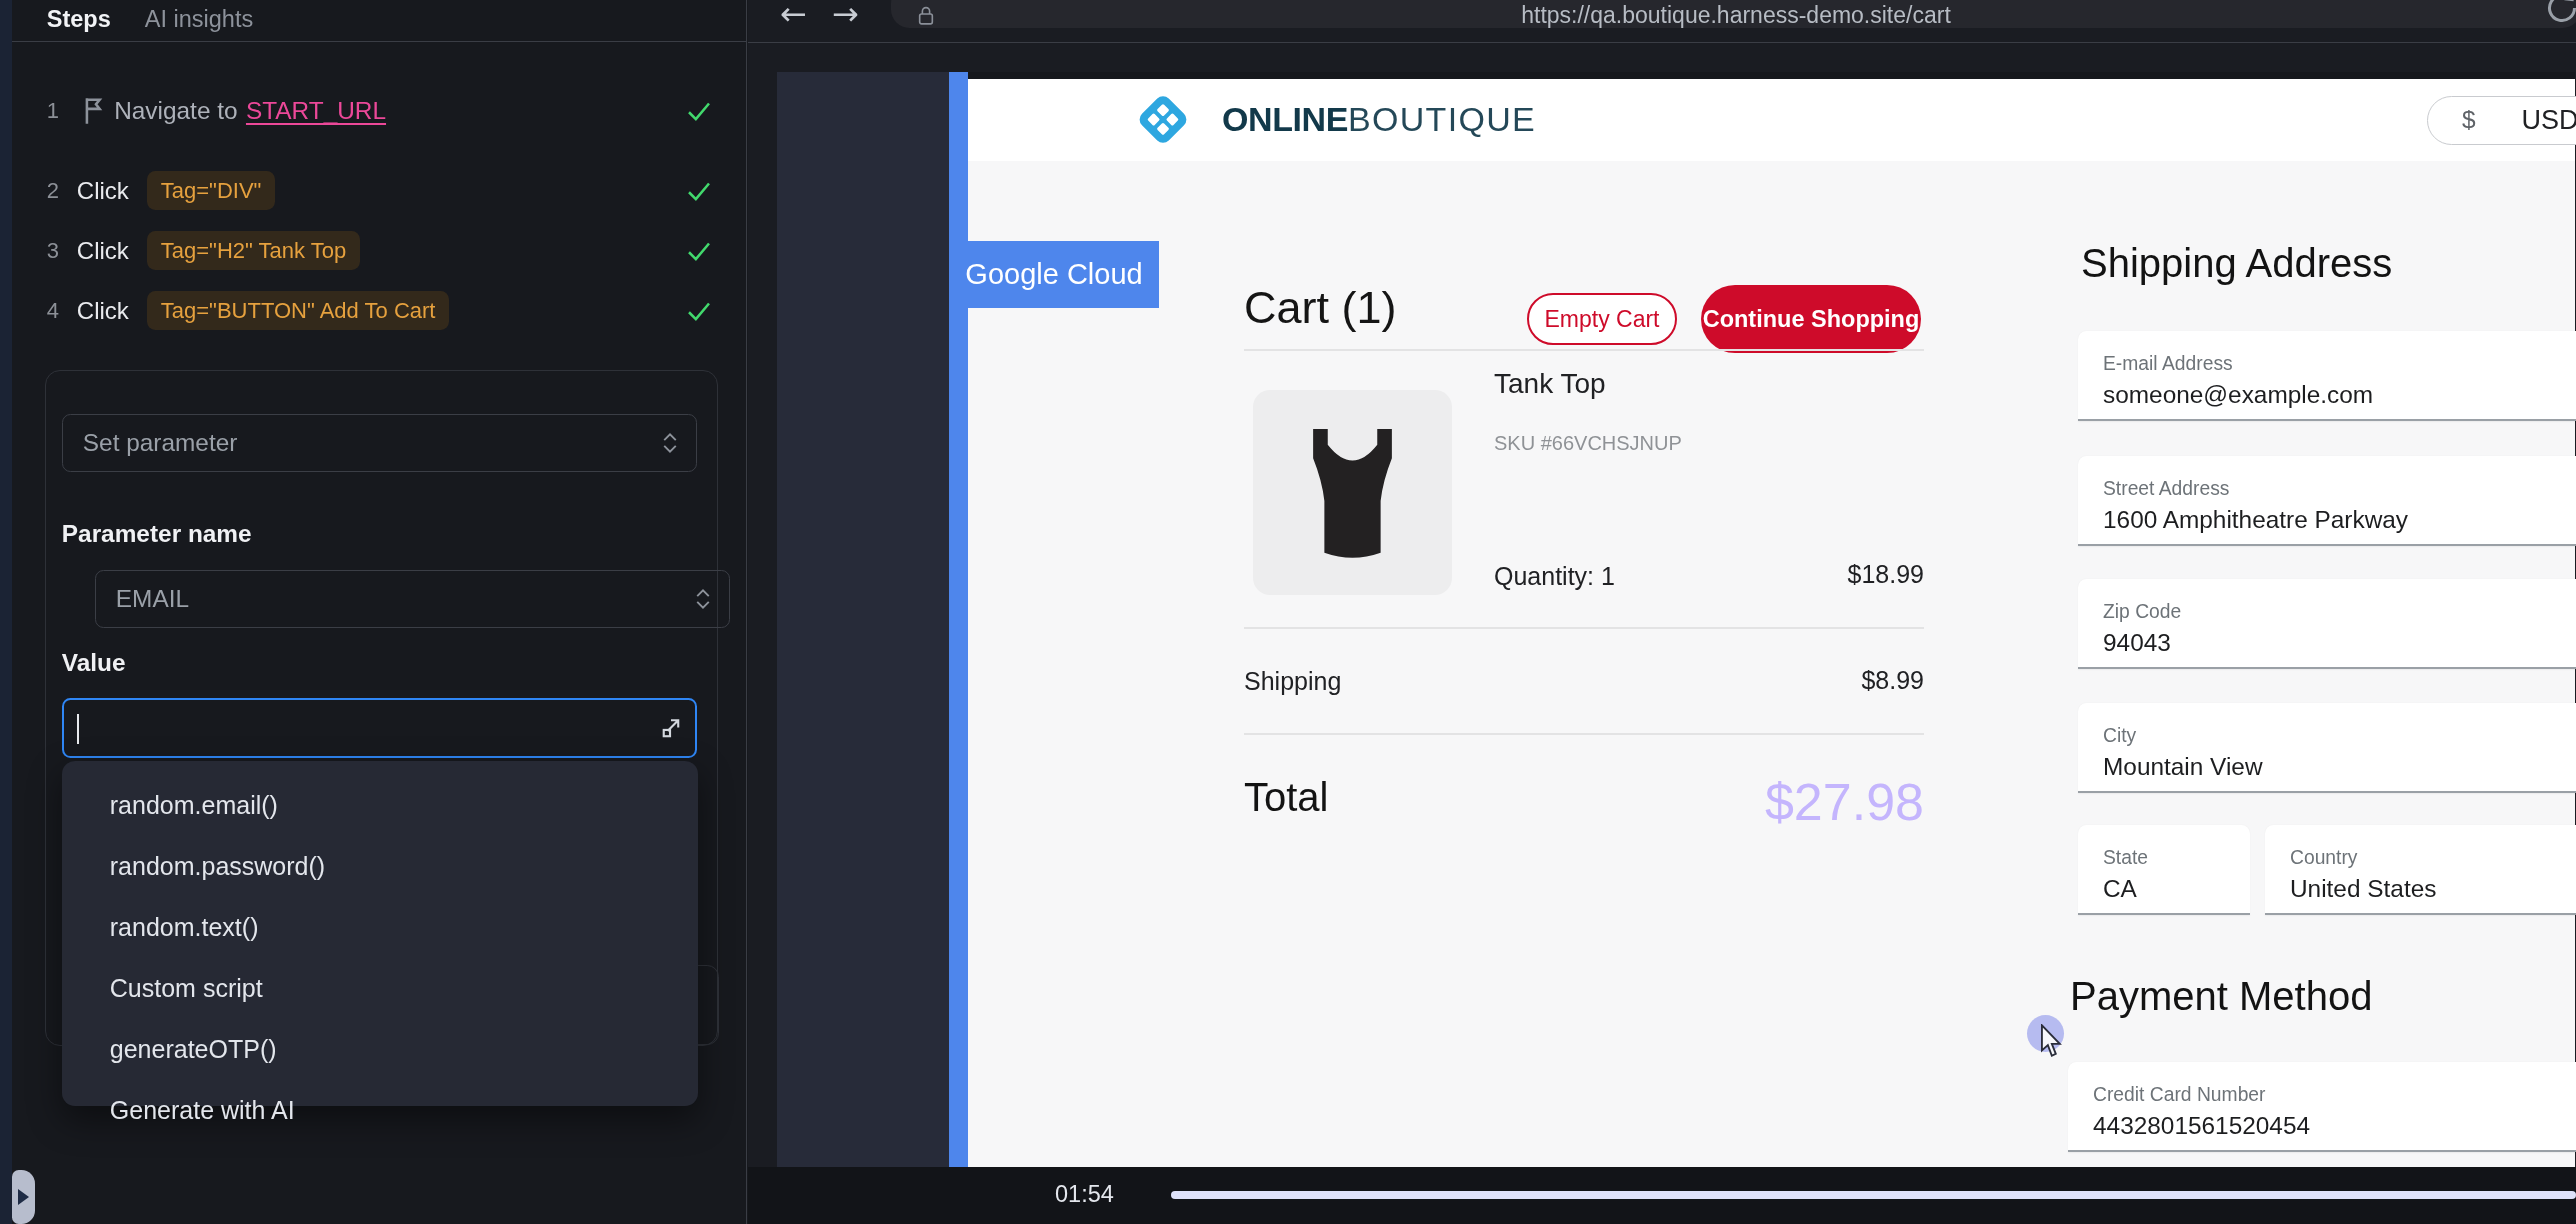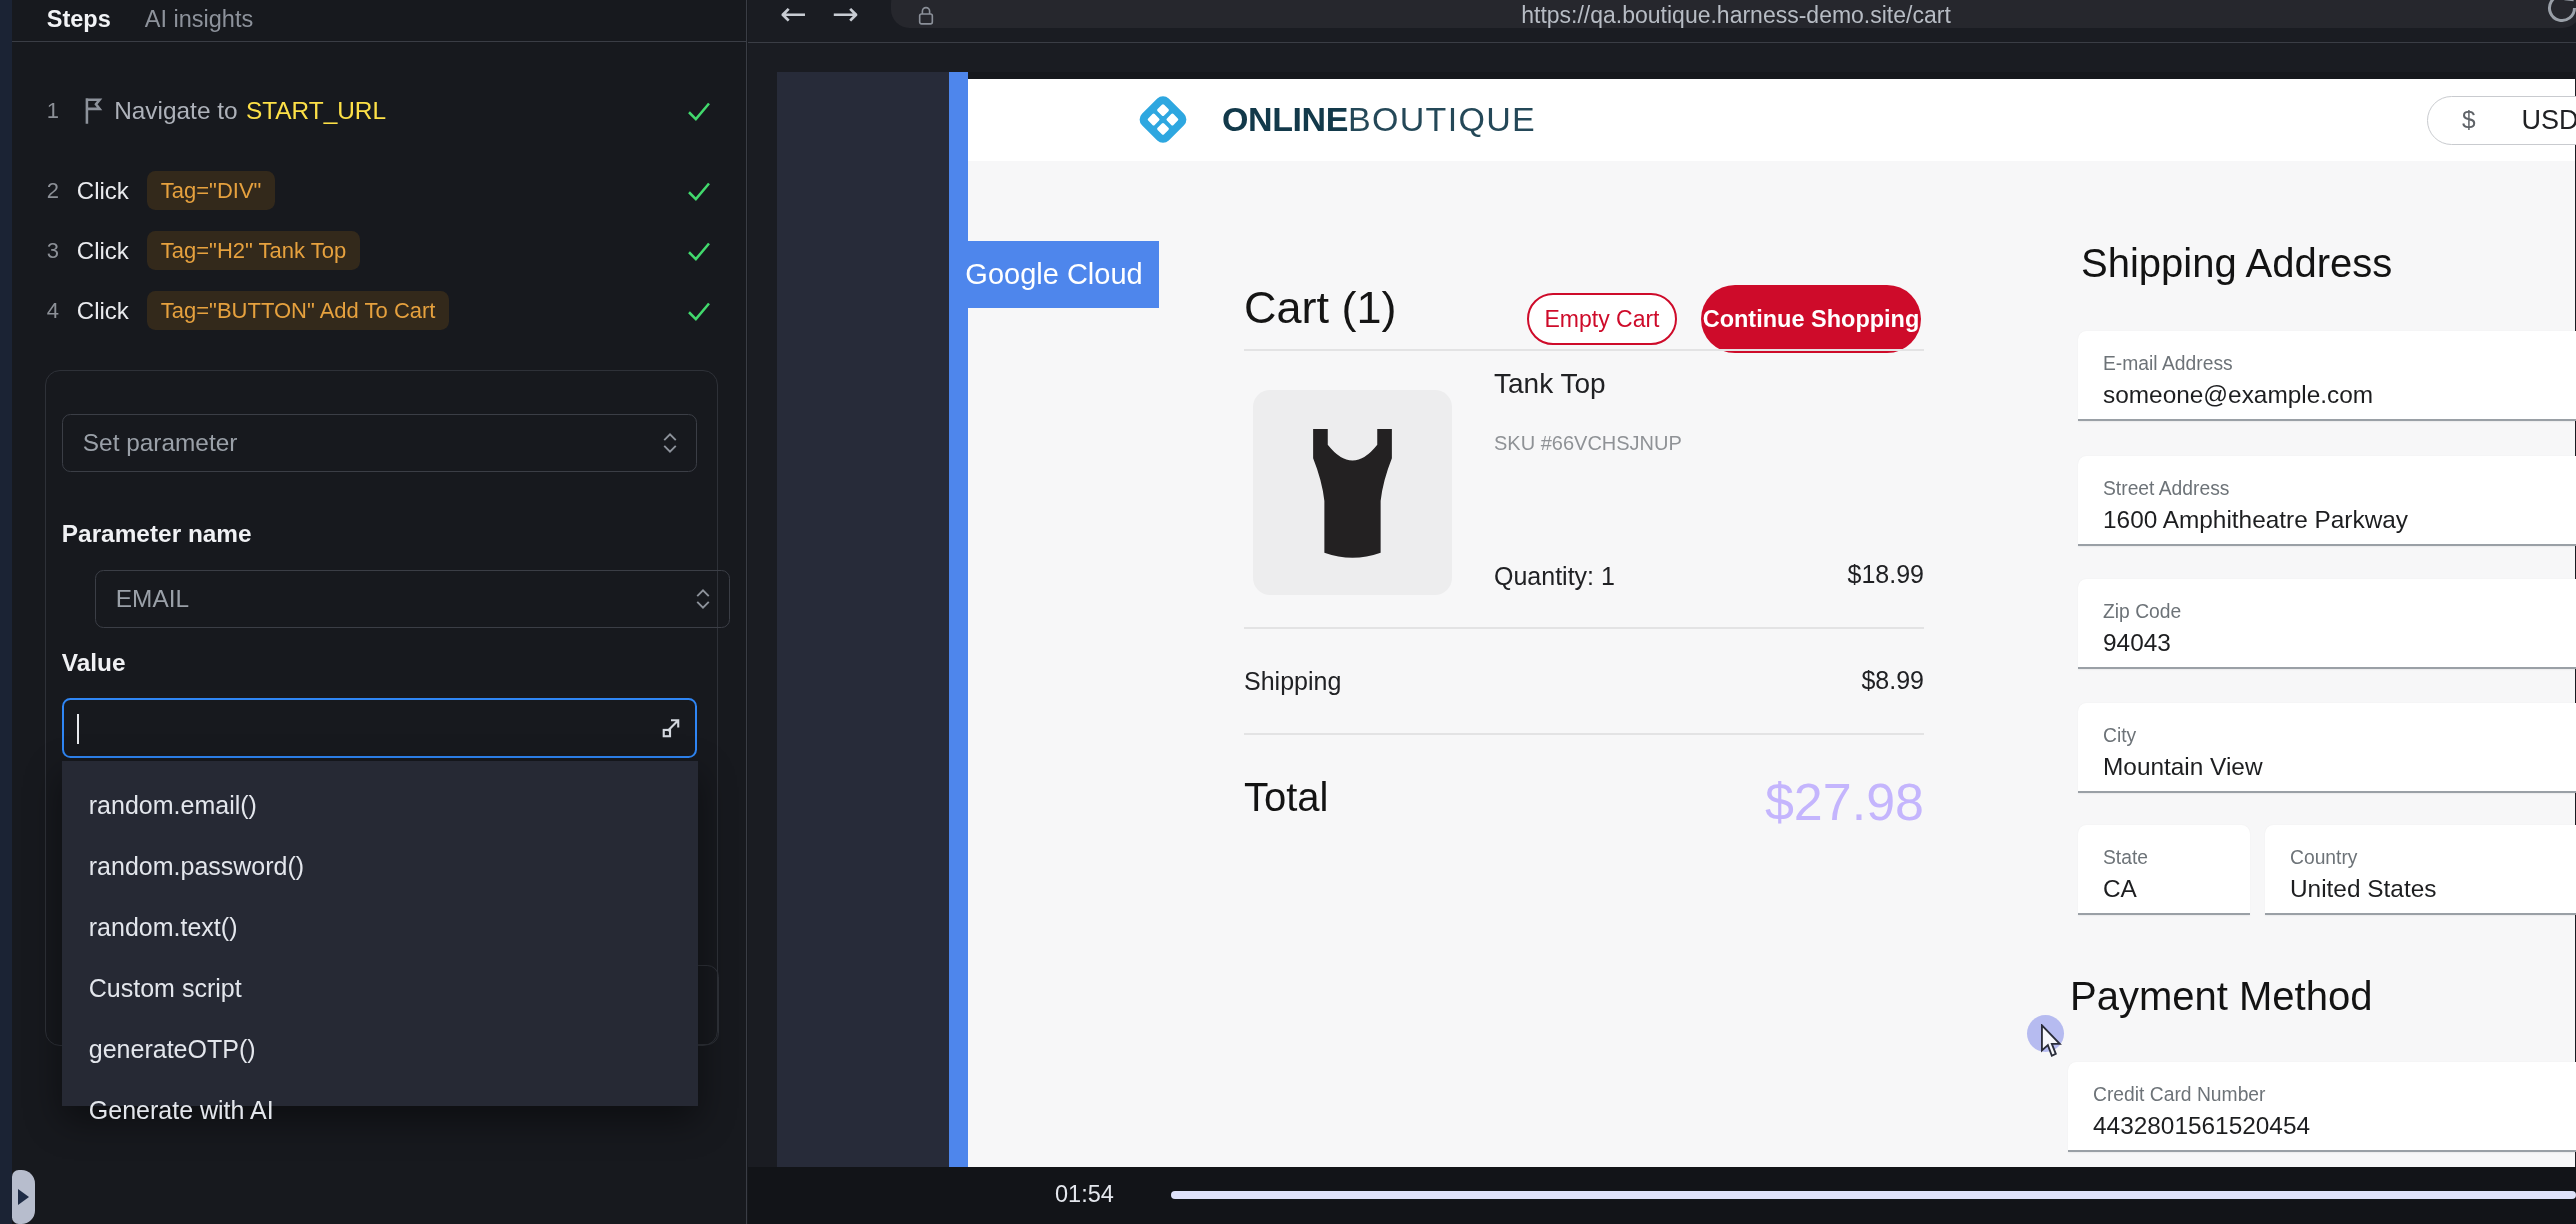--- a/index.html
+++ b/index.html
@@ -12,40 +12,40 @@
          border-right:1.7px solid #3a3d45;box-sizing:border-box;}
   .tabs{position:absolute;left:0;top:0;width:100%;height:42px;border-bottom:1.7px solid #3a3d45;box-sizing:border-box;}
   .tab{position:absolute;top:0;font-size:23.5px;line-height:39px;}
   .tab.active{left:35px;color:#f2f3f6;font-weight:700;}
   .tab.inactive{left:133px;color:#8d929b;font-weight:400;}
 
   .step{position:absolute;display:flex;align-items:center;height:47px;left:35px;}
   .step .num{width:30px;color:#8c9097;font-size:22px;}
   .step .flagicon{width:34px;height:34px;margin-right:3.4px;}
   .step .navtext{color:#aeb2ba;font-size:24.4px;}
-  .step .navlink{color:#fde047;font-size:24.4px;margin-left:8.4px;text-underline-offset:4.2px;}
+  .step .navlink{color:#ec4899;font-size:24.4px;text-decoration:underline;margin-left:8.4px;text-underline-offset:4.2px;}
   .step .clicktext{color:#e9eaee;font-size:24px;margin-right:18.5px;}
   .chip{background:#33291b;color:#e6a13e;font-size:22px;padding:6.7px 13.5px;border-radius:8.4px;white-space:nowrap;}
   .check{position:absolute;left:637px;width:30px;height:30px;}
 
   .card{position:absolute;left:33px;top:370px;width:673px;height:676px;
         border:1.7px solid #2e3138;border-radius:15px;box-sizing:border-box;z-index:1;}
   .f-select{position:absolute;left:50px;width:635px;height:58px;border:1.7px solid #3b3e46;border-radius:8.4px;
             box-sizing:border-box;display:flex;align-items:center;color:#9aa0a8;font-size:24.4px;padding-left:20px;z-index:2;}
   .f-select .chev{position:absolute;right:15px;top:50%;transform:translateY(-50%);}
   .plabel{position:absolute;left:50px;color:#f0f1f4;font-weight:700;font-size:24.4px;z-index:2;}
   .value-input{position:absolute;left:50px;top:698px;width:635px;height:60px;border:2.5px solid #2f86f5;
                border-radius:8.4px;box-sizing:border-box;background:#17191e;z-index:4;}
   .caret{position:absolute;left:13.5px;top:13.5px;width:1.7px;height:30px;background:#e8eaee;}
   .expand{position:absolute;right:10px;top:50%;transform:translateY(-50%);}
   .ghost-select{position:absolute;left:50px;top:965px;width:657px;height:80px;border:1.7px solid #2e3138;
                 border-radius:11.8px;box-sizing:border-box;z-index:1;}
   .ghost-select .chev{position:absolute;right:23.5px;top:50%;transform:translateY(-50%);opacity:.8;}
   .dropdown{position:absolute;left:50px;top:761px;width:636px;height:345px;background:#262934;
-            border-radius:0;z-index:5;box-shadow:0 13.5px 34px rgba(0,0,0,.45);padding-top:13.5px;box-sizing:border-box;}
+            border-radius:13px;z-index:5;box-shadow:0 13.5px 34px rgba(0,0,0,.45);padding-top:13.5px;box-sizing:border-box;padding-left:21px;}
   .dd-item{height:61px;line-height:61px;padding-left:27px;color:#e3e6ec;font-size:25px;cursor:default;}
 
   .handle{position:absolute;left:11.8px;top:1170px;width:23.5px;height:54px;background:#b7bdcd;
           border-radius:6.7px 13.5px 13.5px 6.7px;z-index:6;}
   .handle .tri{position:absolute;left:5.9px;top:18.5px;width:0;height:0;border-style:solid;
                border-width:8.4px 0 8.4px 11.8px;border-color:transparent transparent transparent #1e2b45;}
 
   
   .chrome{position:absolute;left:748px;top:0;width:1828px;height:43px;background:#1a1c22;
           border-bottom:1.7px solid #3a3d45;box-sizing:border-box;}

